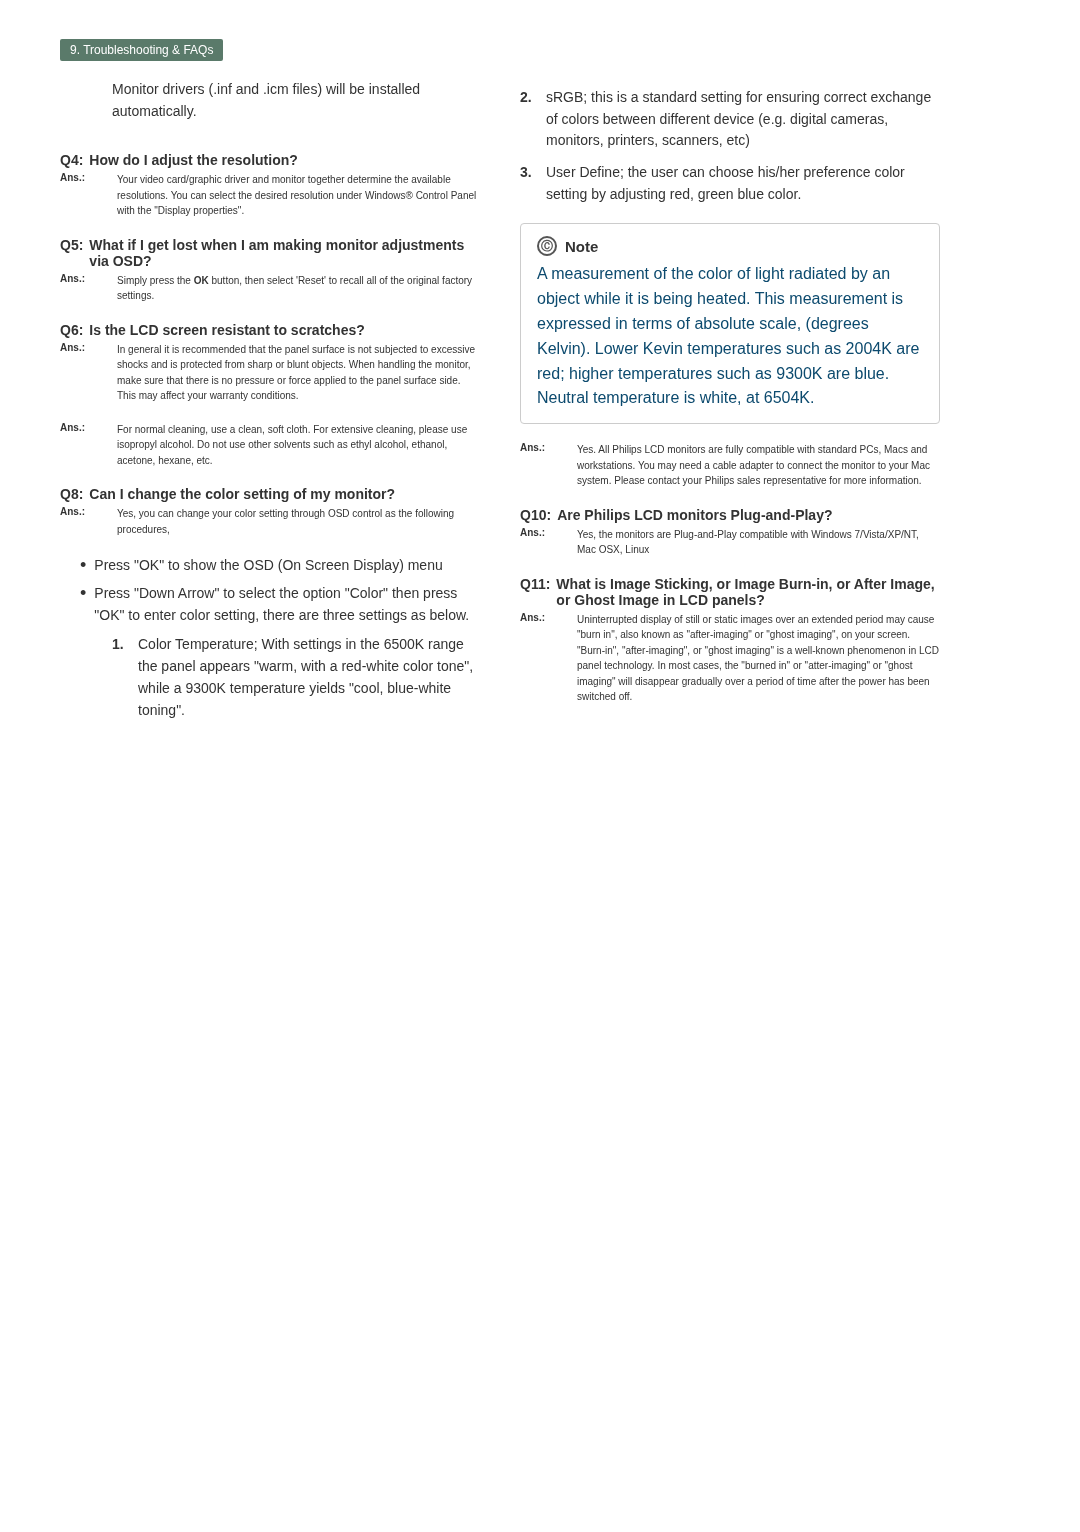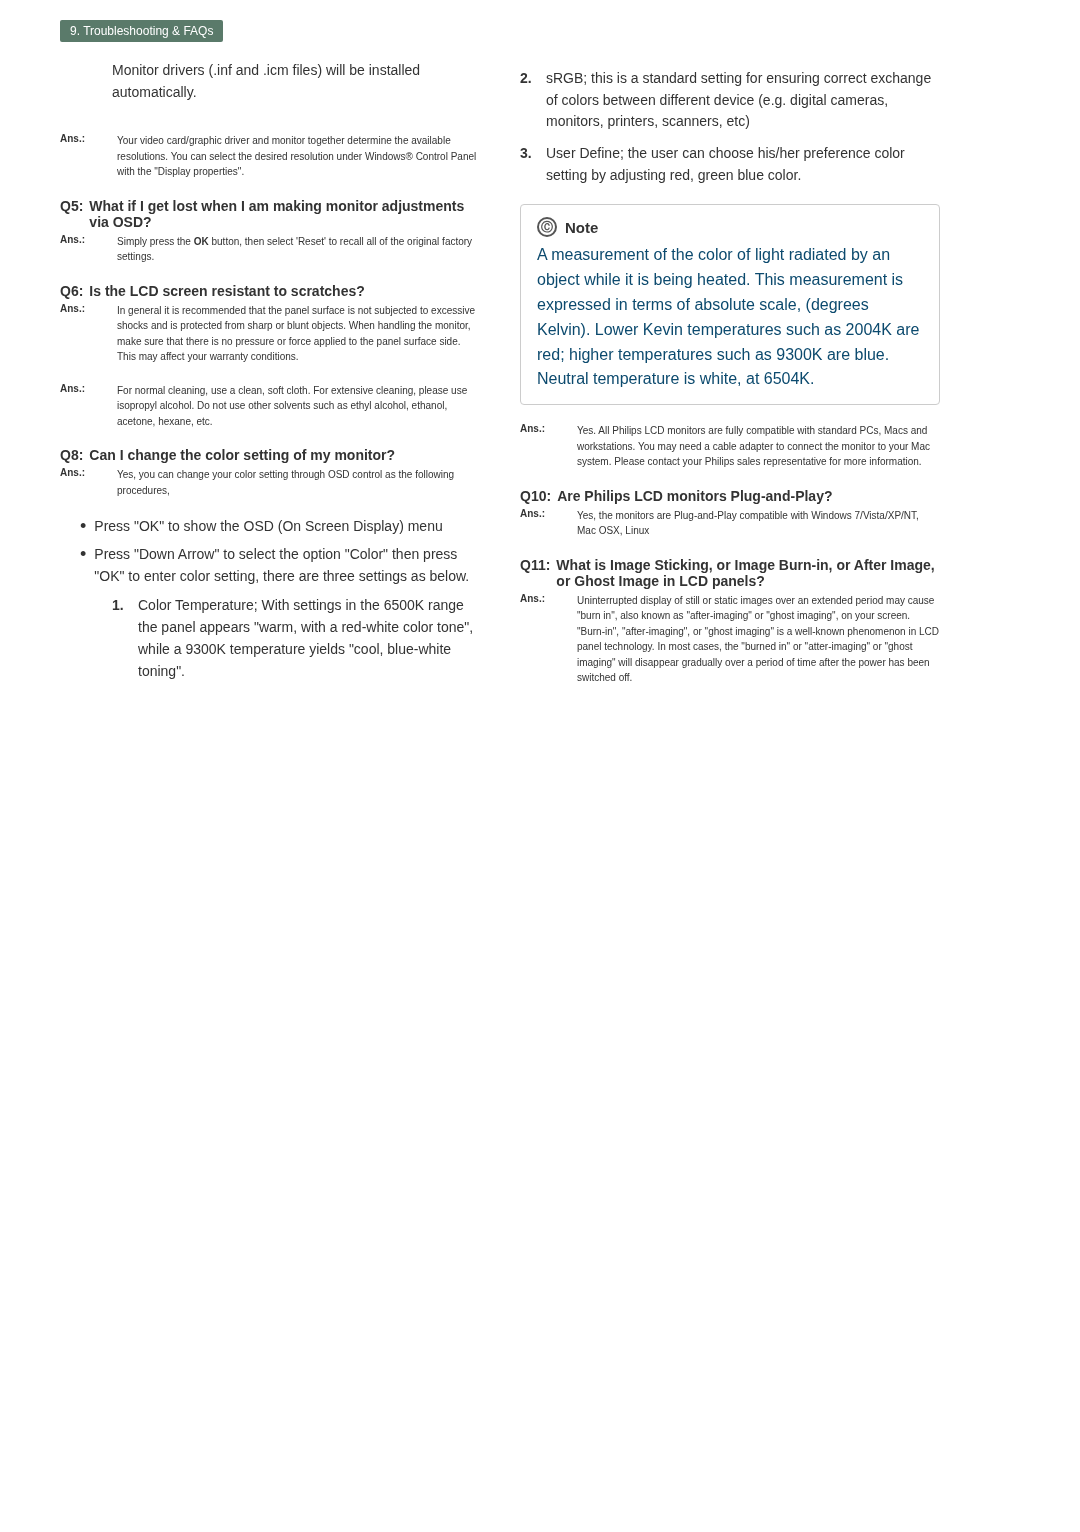--- a/index.html
+++ b/index.html
@@ -8,21 +8,21 @@
       font-size: 14px;
       color: #333;
       background: #fff;
       width: 1080px;
       min-height: 1532px;
       position: relative;
     }
     .page {
       width: 1000px;
       min-height: 1532px;
-      padding: 20px 60px 60px 60px;
+      padding: 39px 60px 60px 60px;
       position: relative;
     }
     .breadcrumb-bar {
       background: #5a7a6a;
       color: #fff;
       font-size: 12px;
       padding: 4px 10px;
       display: inline-block;
       margin-bottom: 18px;
       border-radius: 2px;
@@ -146,20 +146,24 @@
   
   <div class="breadcrumb-bar">9. Troubleshooting &amp; FAQs</div>
 
   <div class="two-col">
 
     <div class="col-left">
 
       <div class="ans-indent" style="margin-bottom:30px;">Monitor drivers (.inf and .icm files) will be installed automatically.</div>
 
       <div class="qa-block">
+        <div class="q-line">
+          <span class="q-label">Q4:</span>
+          <span>How do I adjust the resolution?</span>
+        </div>
         <div class="a-line">
           <span class="a-label">Ans.:</span>
           <span class="ans-text">Your video card/graphic driver and monitor together determine the available resolutions. You can select the desired resolution under Windows® Control Panel with the "Display properties".</span>
         </div>
       </div>
 
       <div class="qa-block">
         <div class="q-line">
           <span class="q-label">Q5:</span>
           <span>What if I get lost when I am making monitor adjustments via OSD?</span>

